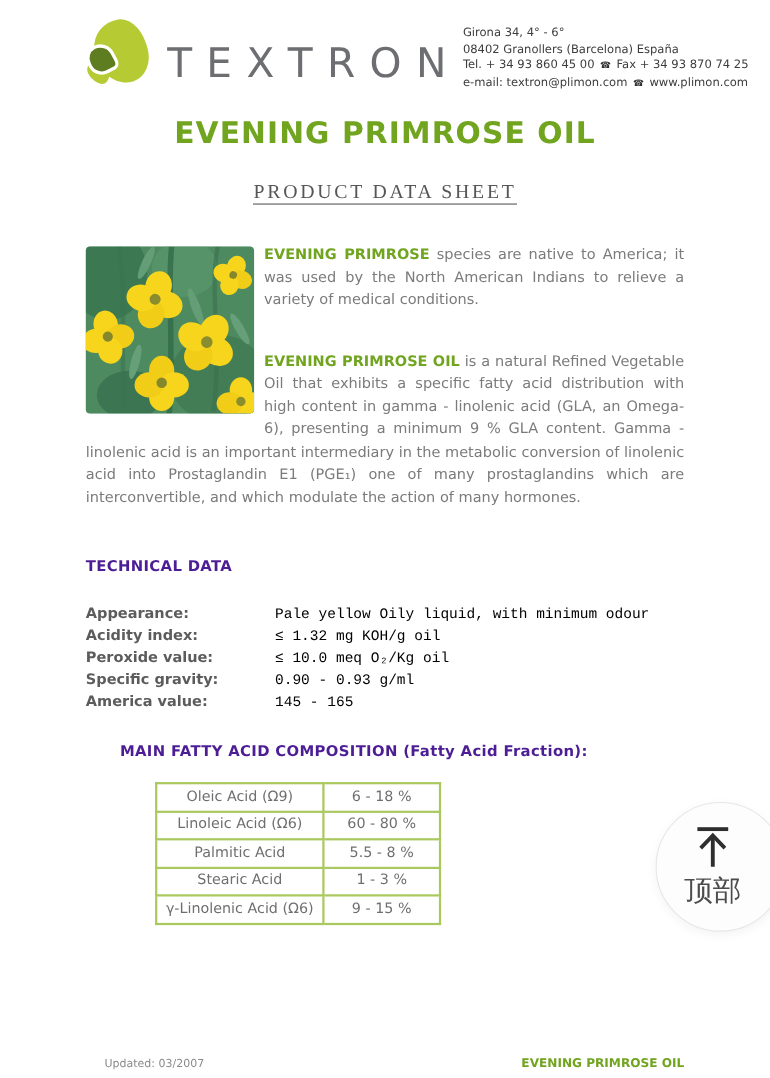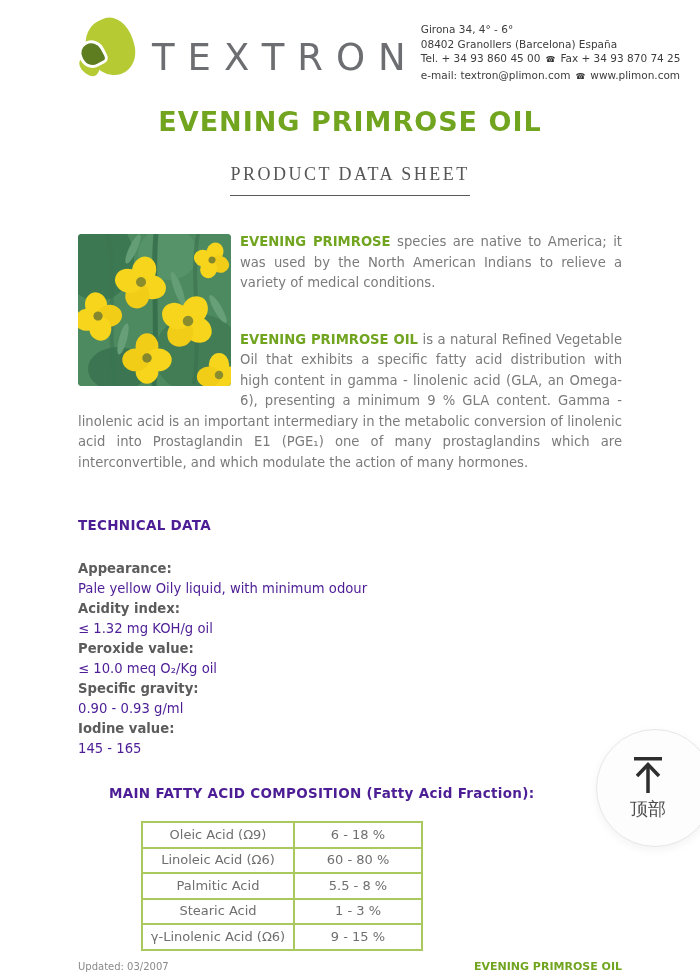--- a/index.html
+++ b/index.html
@@ -37,66 +37,66 @@
   }
   .phone-sep { font-size:8px; color:#2f2f2f; padding:0 5px; }
 
   
   .title-wrap { text-align:center; margin-top:22px; }
   .doc-title { font-size:27px; font-weight:bold; letter-spacing:1px; color:#71a41f; }
   .subtitle-wrap { text-align:center; margin-top:27px; }
   .doc-subtitle {
     display:inline-block; font-family:"Liberation Serif","DejaVu Serif",serif;
     font-size:18px; letter-spacing:2.5px; color:#565656;
-    border-bottom:1px solid #5a5a5a; padding-bottom:10px;
+    border-bottom:1px solid #5a5a5a; padding-bottom:0;
   }
 
   
   .content { margin:23px 78px 0 78px; color:#7b7b7b; font-size:13.2px; line-height:20.5px; }
   .content p { text-align:justify; margin-bottom:17px;margin-top:36px; }
   .lead { color:#71a41f; font-weight:bold; }
   .flower-img {
     float:left; width:153px; height:152px; margin:2px 9px 6px 0;
     border-radius:4px; overflow:hidden; background:#4e8a60;
   }
   .flower-img svg { display:block; }
 
   .section-heading {
     clear:both; font-size:13.5px; font-weight:bold; color:#4c1d95;
     letter-spacing:.3px; margin:42px 0 0 0;
   }
   .tech-list { margin-top:23px; }
-  .tech-row { display:flex; line-height:20px;flex-direction:column; }
+  .tech-row { display:flex; line-height:20px; }
   .tech-label { width:172px; font-weight:bold; color:#5c5c5c; }
-  .tech-value { flex:1; color:#4c1d95; }
+  .tech-value { flex:1; color:#000000;font-family:Liberation Mono, monospace; }
 
   .comp-heading { margin-top:24px;margin-left:31px; }
   .comp-table {
     border-collapse:collapse; margin:18px 0 0 63px;padding-left:28px;
   }
   .comp-table td {
     border:2px solid #a9c85d; text-align:center; color:#6f6f6f;
     font-size:13px; height:25.5px; padding:0 6px;
   }
   .comp-table td.name { width:152px; }
-  .comp-table td.range { width:128px; }
+  .comp-table td.range { width:106px; }
 
   
   .top-btn {
     position:absolute; left:596px; top:729px; width:118px; height:118px;
     background:#fdfdfd; border:1px solid #e7e7e7; border-radius:50%;
     box-shadow:0 3px 10px rgba(0,0,0,.05);
     display:flex; flex-direction:column; align-items:center; justify-content:center;
     padding-right:14px; cursor:pointer; z-index:5;
   }
-  .top-btn-label { font-size:18px; color:#4c4c4c; margin-top:2px; }
+  .top-btn-label { font-size:26px; color:#4c4c4c; margin-top:2px; }
 
   
   .footer {
-    position:absolute; left:78px; right:78px; bottom:7px;
+    position:absolute; left:95px; right:78px; bottom:7px;
     display:flex; justify-content:space-between; align-items:baseline;
   }
   .footer-updated { font-size:10px; color:#8a8a8a; }
   .footer-product { font-size:11px; font-weight:bold; color:#71a41f; }
 </style>
 </head>
 <body>
 
 <div class="page">
 
@@ -202,21 +202,21 @@
       </div>
       <div class="tech-row">
         <span class="tech-label">Peroxide value:</span>
         <span class="tech-value">≤ 10.0 meq O₂/Kg oil</span>
       </div>
       <div class="tech-row">
         <span class="tech-label">Specific gravity:</span>
         <span class="tech-value">0.90 - 0.93 g/ml</span>
       </div>
       <div class="tech-row">
-        <span class="tech-label">Iodine value:</span>
+        <span class="tech-label">America value:</span>
         <span class="tech-value">145 - 165</span>
       </div>
     </div>
 
     <h3 class="section-heading comp-heading">MAIN FATTY ACID COMPOSITION (Fatty Acid Fraction):</h3>
 
     <table class="comp-table">
       <tbody>
         <tr>
           <td class="name">Oleic Acid (Ω9)</td>

